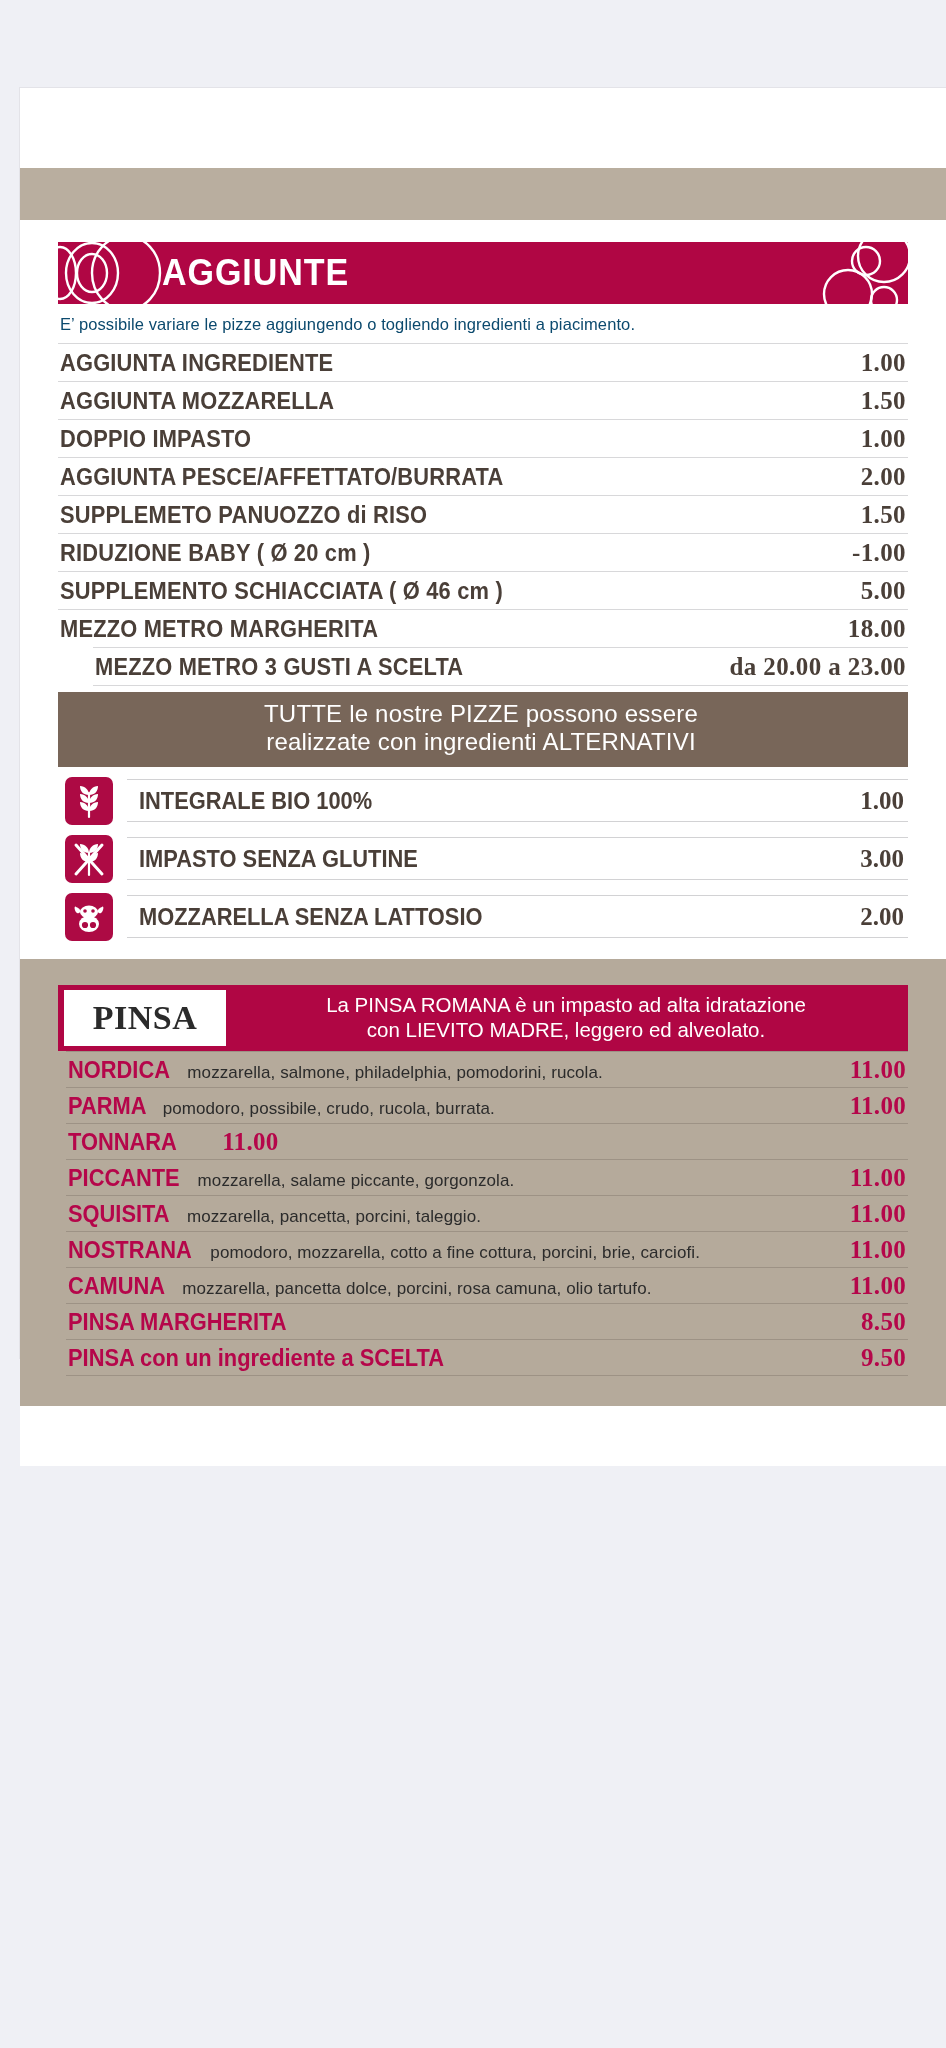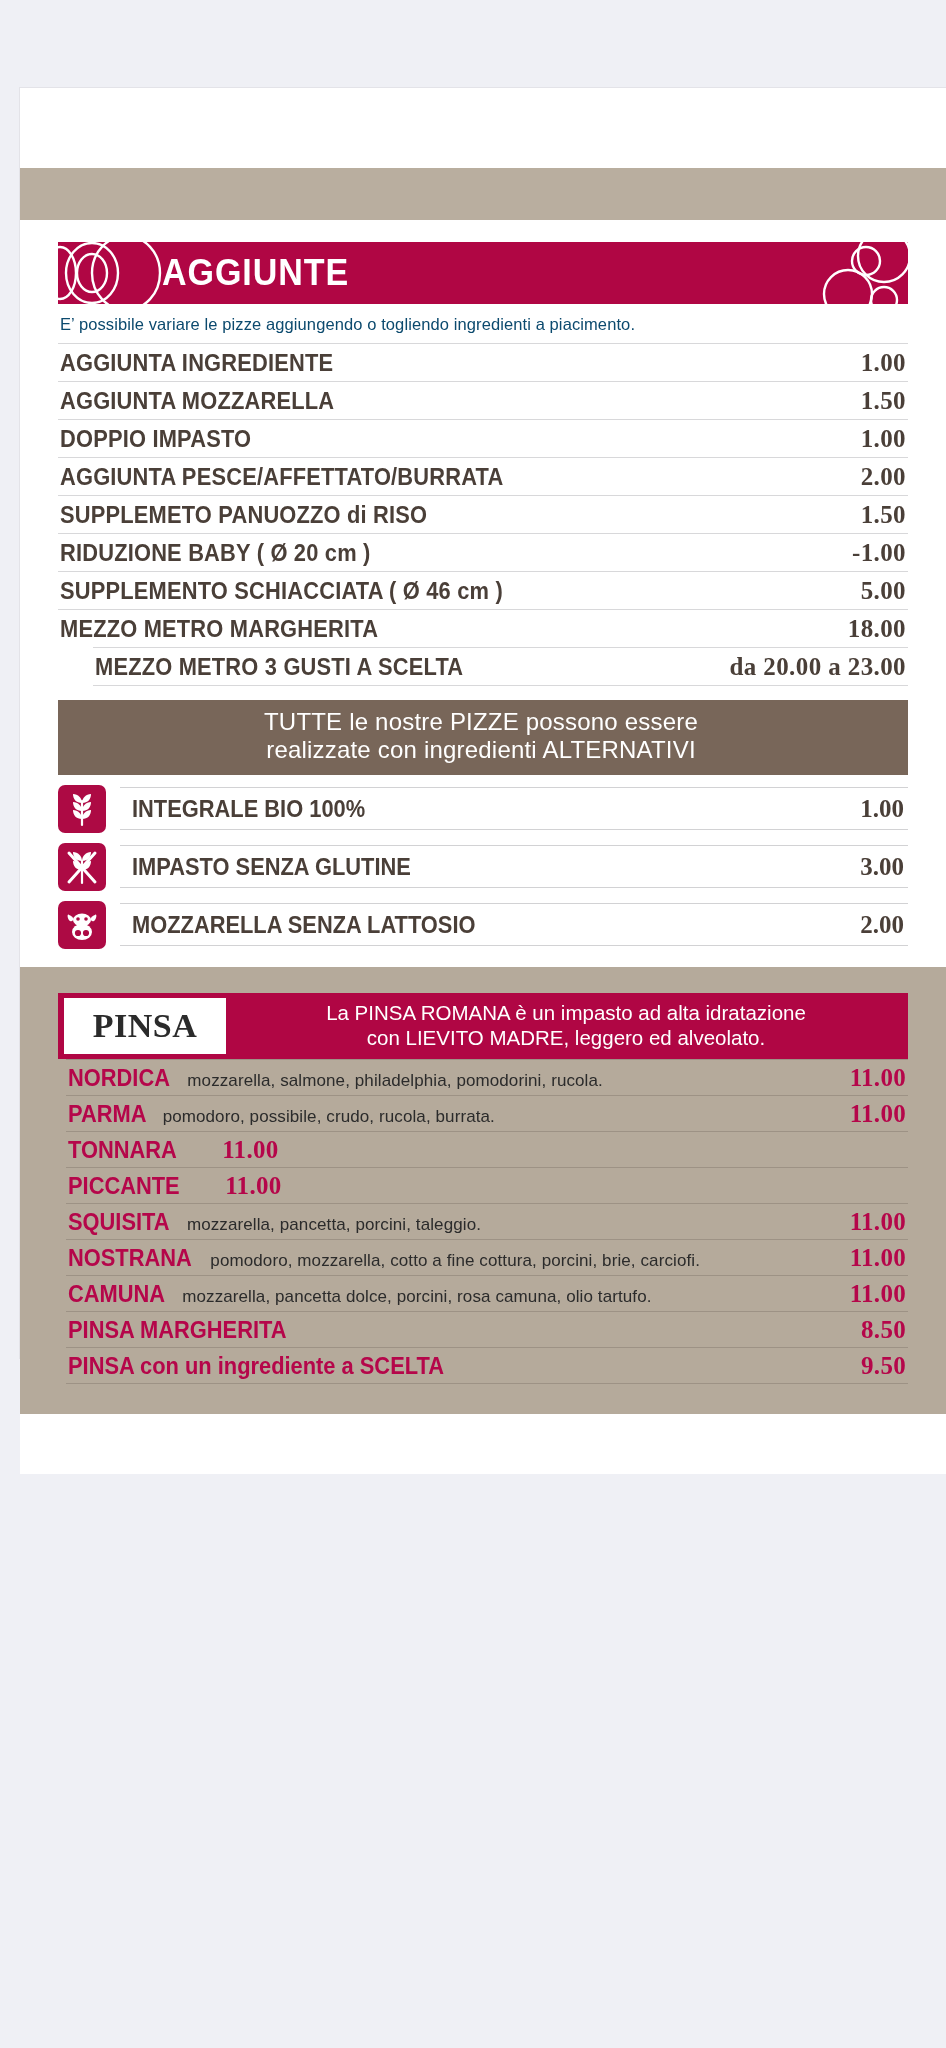--- a/index.html
+++ b/index.html
@@ -90,37 +90,38 @@
     font-family: "Liberation Serif", serif;
     font-weight: 700;
     font-size: 25px;
     color: #4a3f38;
     white-space: nowrap;
     letter-spacing: .4px;
   }
 
   
   .altbanner {
-    margin-top: 14px;
+    margin-top: 6px;
     background:#786659;
     color:#ffffff;
     text-align:center;
     padding: 8px 14px 11px 10px;
     font-family: "Liberation Sans Narrow","Liberation Sans", sans-serif;
     font-size: 24px;
     line-height: 1.16;
     letter-spacing:.2px;
   }
 
   .altrows { margin-top: 10px; }
   .altrow {
     display:flex;
     align-items:center;
     gap: 14px;
     margin-bottom: 10px;
+    margin-left: 7px;
   }
   .alticon {
     flex: 0 0 auto;
     width: 48px; height: 48px;
     background:#ad0a44;
     border-radius: 7px;
     display:flex; align-items:center; justify-content:center;
   }
   .alticon svg { display:block; }
   .altbody {
@@ -397,20 +398,21 @@
           <span class="pname">PARMA</span>
           <span class="pdesc">pomodoro, possibile, crudo, rucola, burrata.</span>
           <span class="pprice">11.00</span>
         </div>
         <div class="prow">
           <span class="pname">TONNARA</span>
           <span class="pprice">11.00</span>
         </div>
         <div class="prow">
           <span class="pname">PICCANTE</span>
+          <span class="pdesc">mozzarella, salame piccante, gorgonzola.</span>
           <span class="pprice">11.00</span>
         </div>
         <div class="prow">
           <span class="pname">SQUISITA</span>
           <span class="pdesc">mozzarella, pancetta, porcini, taleggio.</span>
           <span class="pprice">11.00</span>
         </div>
         <div class="prow">
           <span class="pname">NOSTRANA</span>
           <span class="pdesc">pomodoro, mozzarella, cotto a fine cottura, porcini, brie, carciofi.</span>

